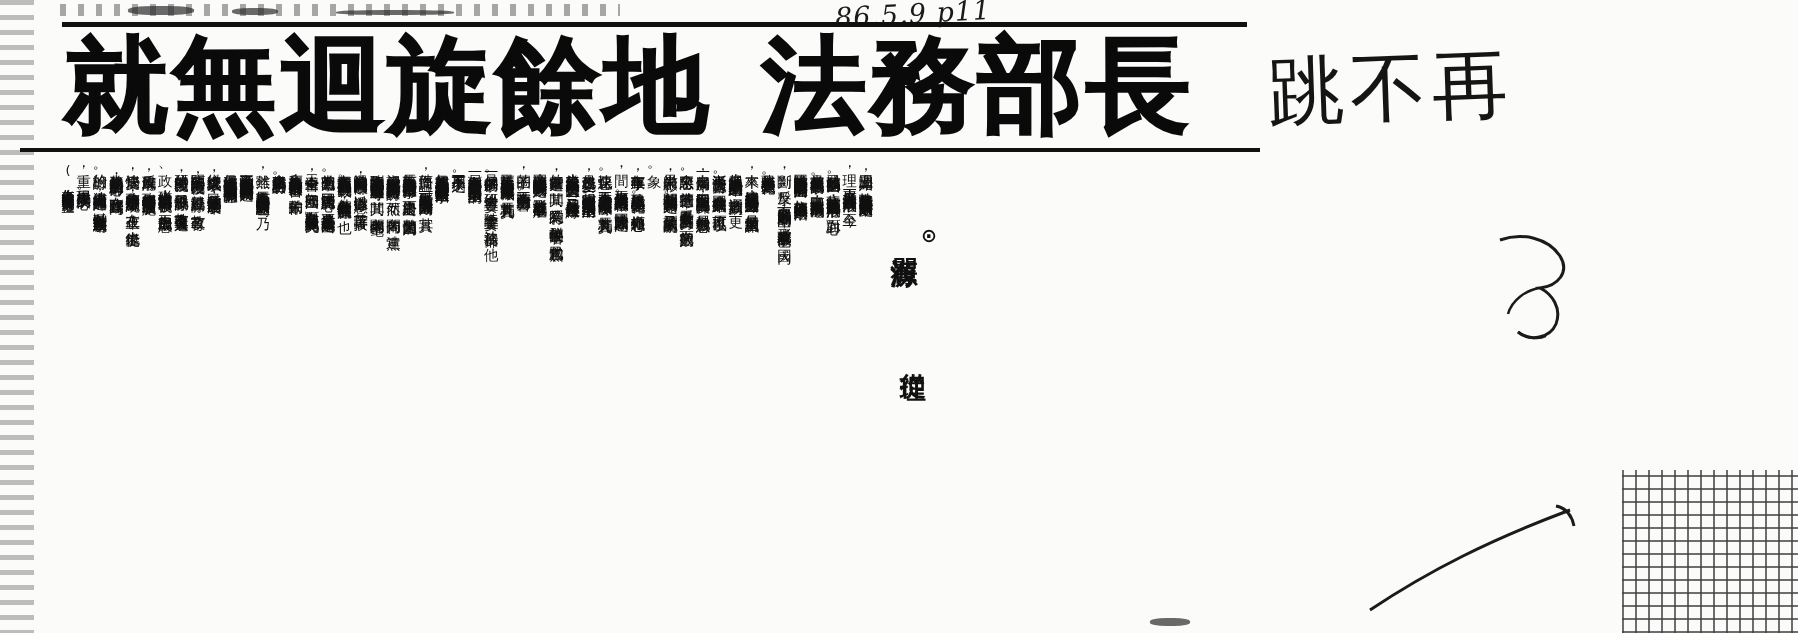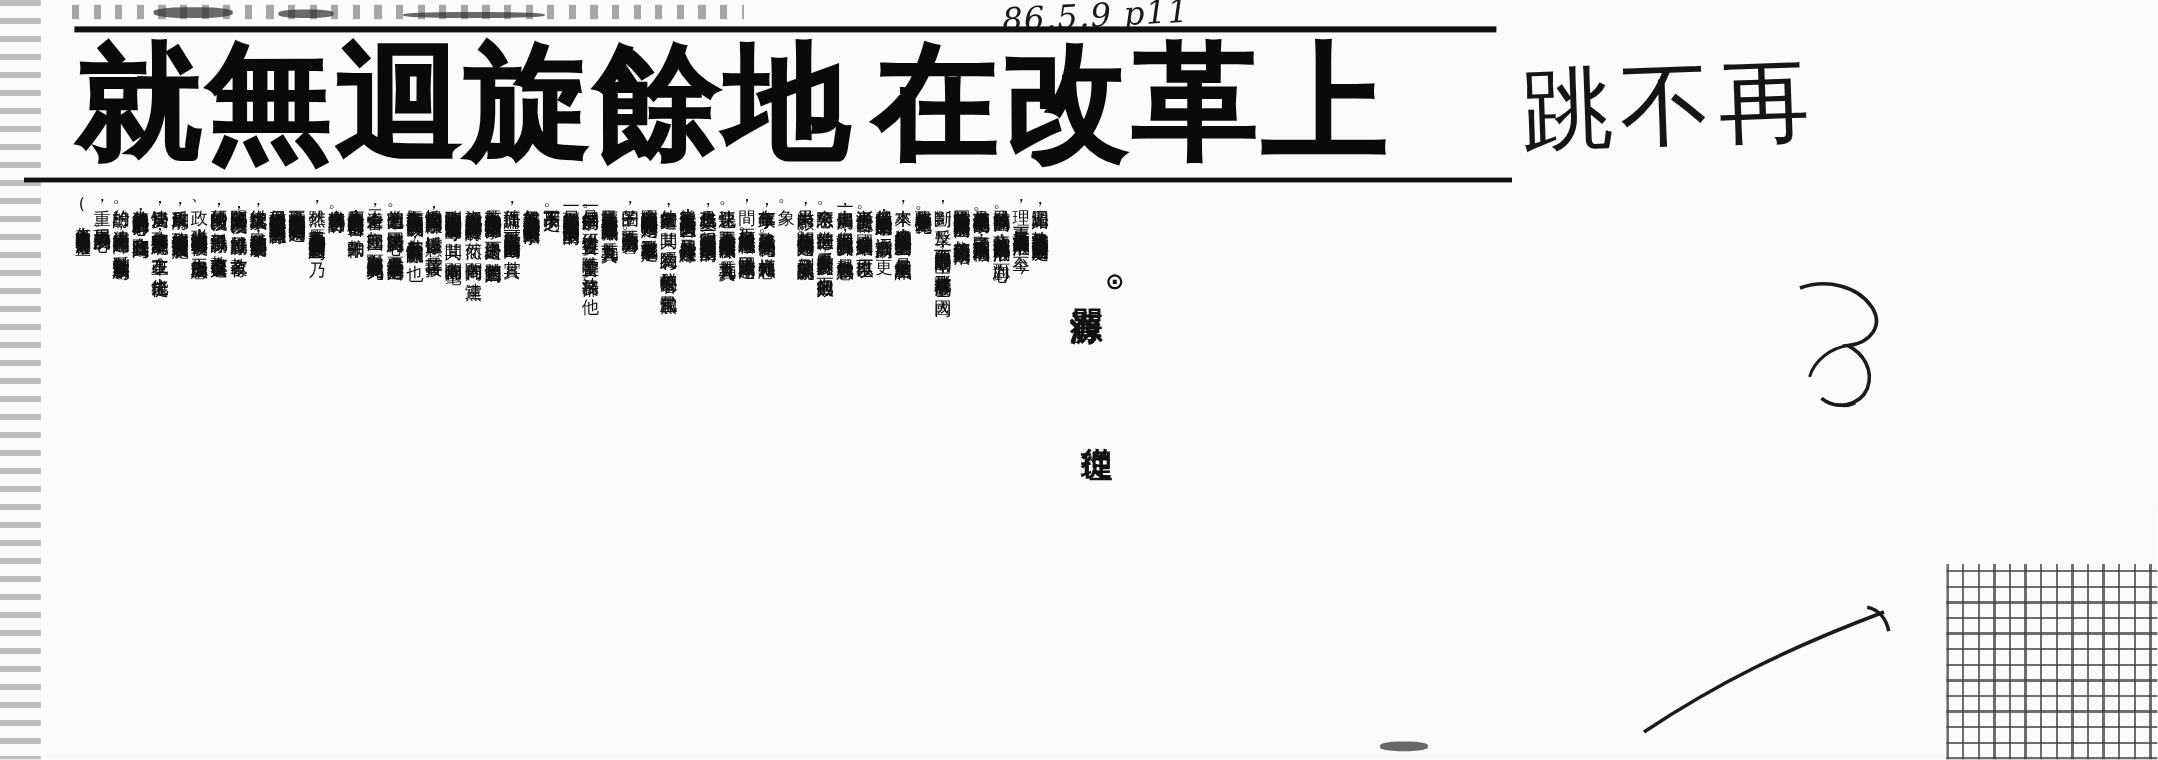--- a/index.html
+++ b/index.html
@@ -86,21 +86,21 @@
   }
 
   
   .headline {
     position: absolute;
     left: 64px;
     top: 26px;
     height: 118px;
     display: flex;
     align-items: center;
-    gap: 16px;
+    gap: 50px;
     white-space: nowrap;
   }
   .headline .hl-seg {
     font-family: "DejaVu Sans", sans-serif;
     font-weight: bold;
     font-size: 104px;
     line-height: 1;
     letter-spacing: 4px;
     color: #0a0a0a;
     -webkit-text-stroke: 2px #0a0a0a;
@@ -227,21 +227,21 @@
   <div class="torn-left"></div>
   <div class="torn-top"></div>
 
   <div class="handwrite-date">86.5.9 p11</div>
 
   <div class="rule-top"></div>
   <div class="rule-under"></div>
 
   <div class="headline">
     <span class="hl-seg">就無迴旋餘地</span>
-    <span class="hl-seg">在改革上</span>
+    <span class="hl-seg">法務部長</span>
   </div>
 
   <div class="handwrite-side">跳不再</div>
 
   <div class="byline">
     <div class="author">
       <span class="bullet">⊙</span>
       <span>瞿海源</span>
     </div>
     <div class="column-name">從理</div>

